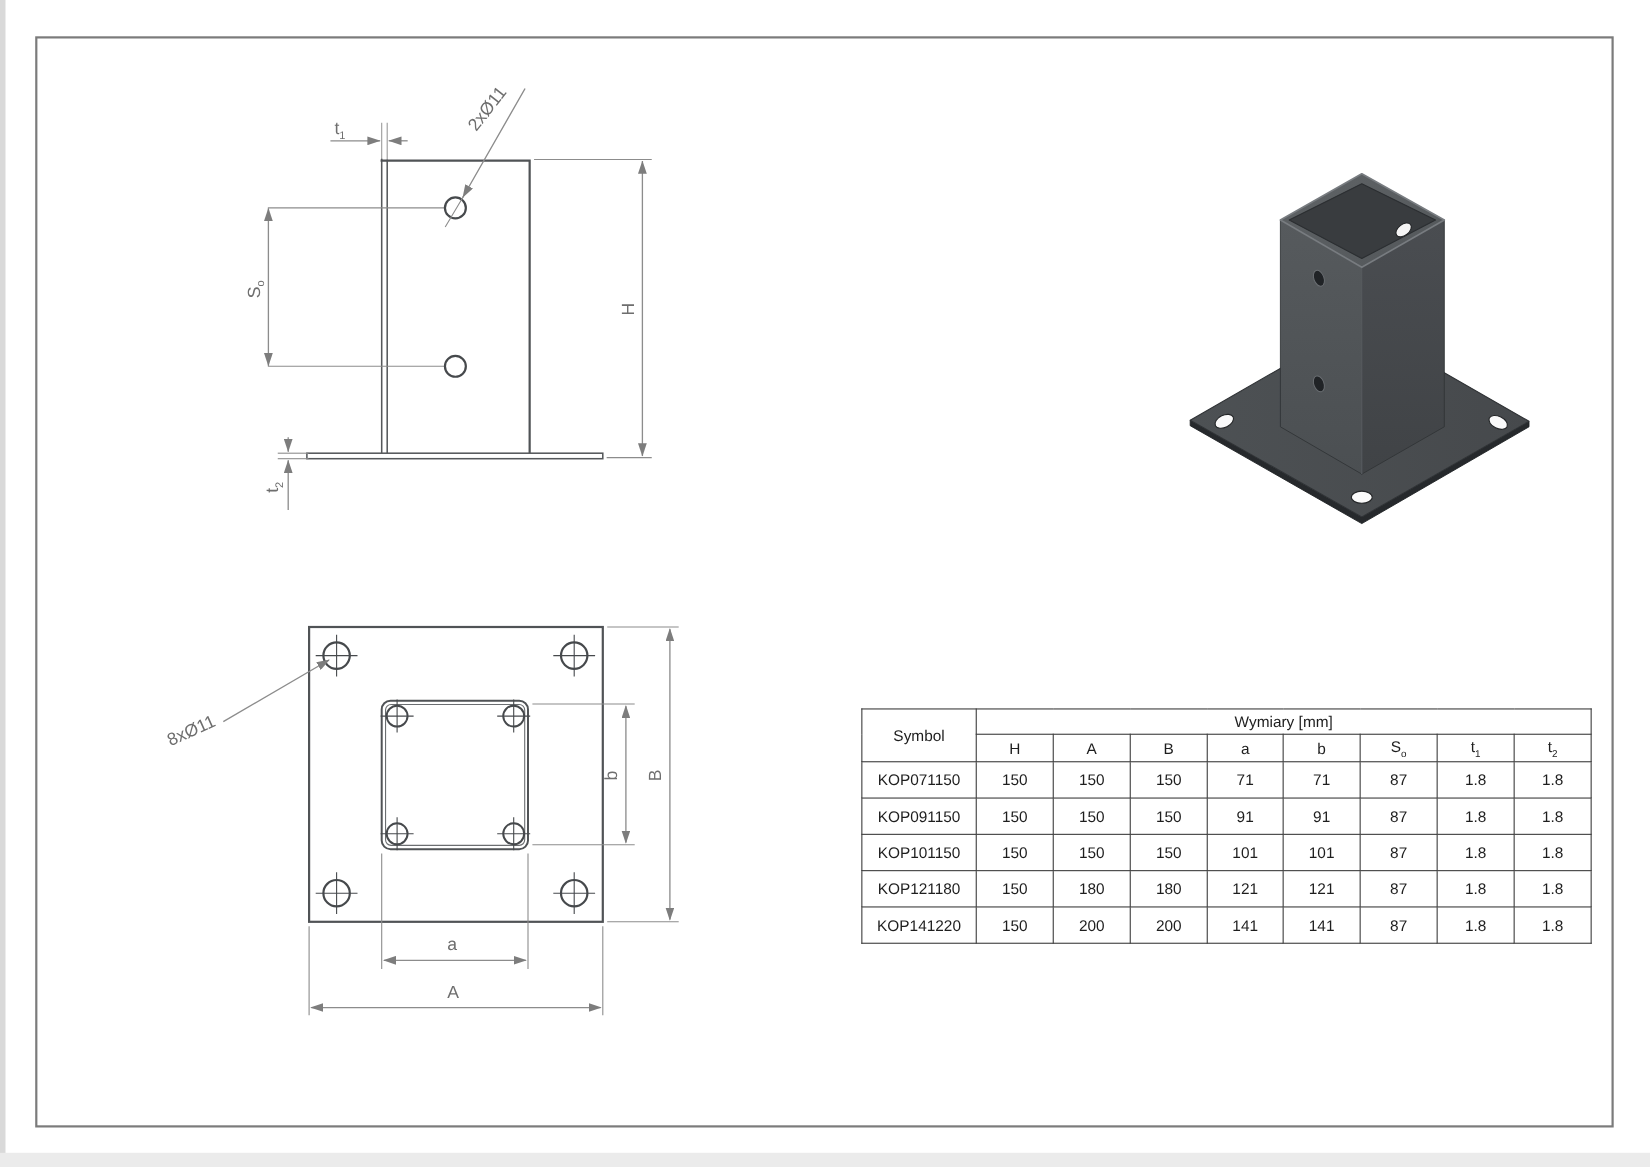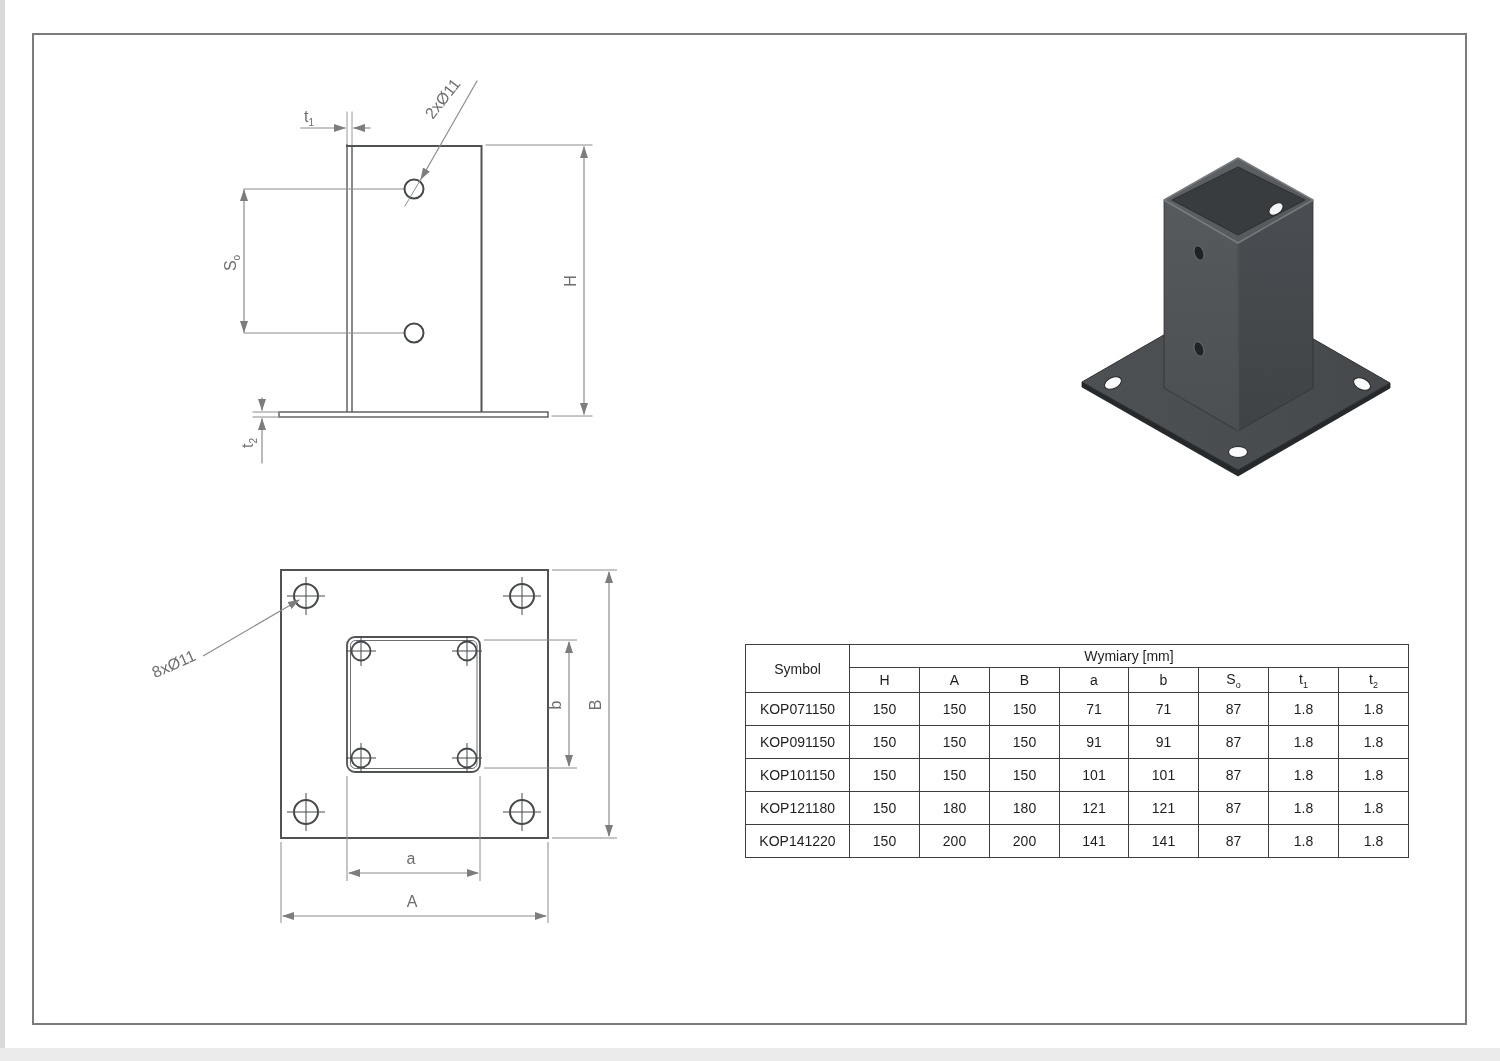--- a/index.html
+++ b/index.html
@@ -6,21 +6,21 @@
   body{width:1500px;height:1061px;position:relative;font-family:"Liberation Sans",sans-serif;overflow:hidden;}
   .edge-left{position:absolute;left:0;top:0;width:5px;height:1061px;background:#d9d9d9;}
   .edge-bottom{position:absolute;left:0;top:1048px;width:1500px;height:13px;background:#ebebeb;}
   .sheet{position:absolute;left:32px;top:33px;width:1431px;height:988px;border:2px solid #7b7b7b;background:#fff;}
   svg{position:absolute;left:0;top:0;}
   svg text{font-family:"Liberation Sans",sans-serif;fill:#6e6e6e;}
   .dim-label{font-size:16px;}
   .callout{font-size:16px;}
 
   
-  .table-wrap{position:absolute;left:745px;top:644px;}
+  .table-wrap{position:absolute;left:783px;top:644px;}
   table{border-collapse:collapse;table-layout:fixed;}
   th,td{border:1.5px solid #3e3e3e;text-align:center;vertical-align:middle;
         font-size:14px;color:#1e1e1e;font-weight:normal;padding:0;background:#fff;}
   td{height:32px;}
   tr.hdr1 th{height:22px;}
   tr.hdr2 th{height:24px;}
   table sub{font-size:9px;}
   col.c-sym{width:104px;} col.c-v{width:70px;} col.c-a{width:69px;}
 </style>
 </head>

